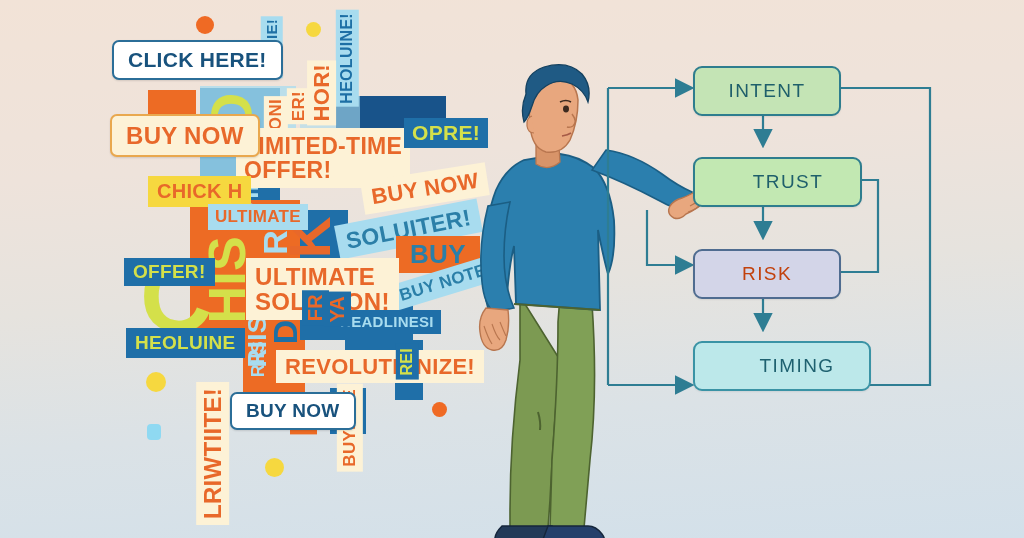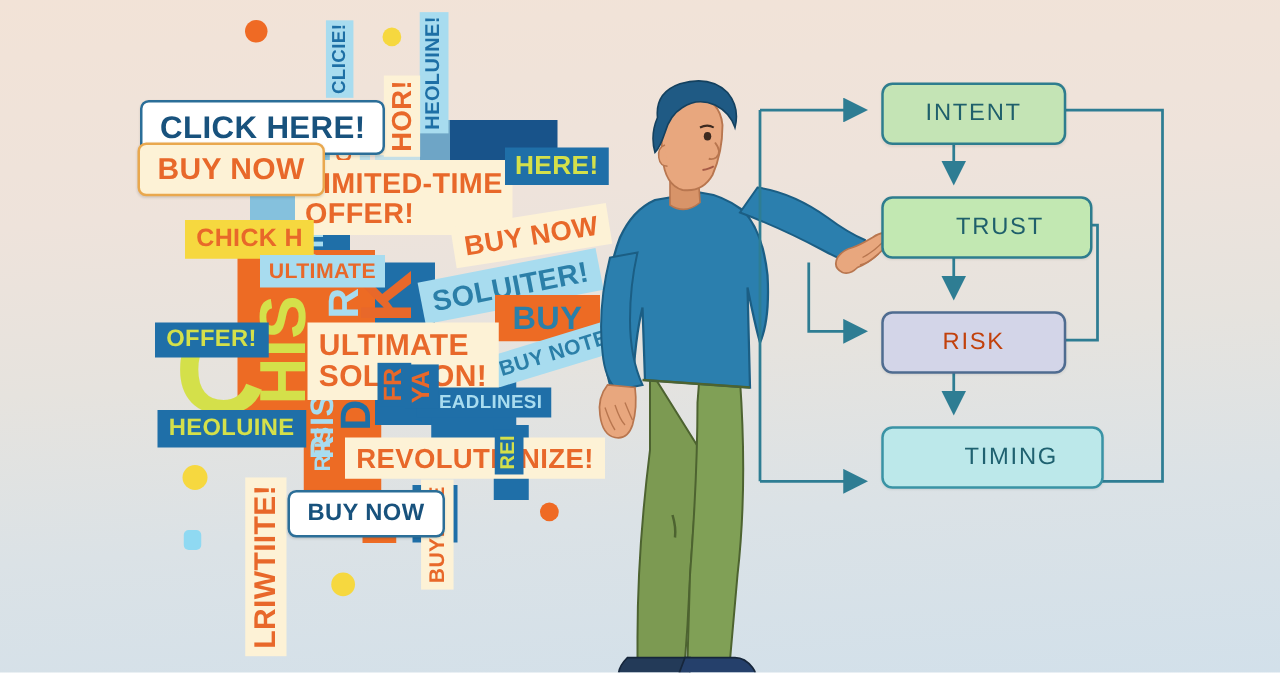--- a/index.html
+++ b/index.html
@@ -56,21 +56,20 @@
   #flow{position:absolute;left:600px;top:50px;width:360px;height:350px;}
   .node{
     position:absolute;
     border:2.2px solid #2e7d8e;
     border-radius:9px;
     display:flex;align-items:center;justify-content:center;
     font-size:19px;letter-spacing:1.4px;
     color:#1f5f6b;
     font-family:"Liberation Sans",sans-serif;
     box-shadow:0 1px 2px rgba(0,0,0,.07);
-    margin-left:12px;
   }
   .n-intent{background:#c4e4b5;}
   .n-trust {background:#c2e8b2;}
   .n-risk  {background:#d3d5e8;color:#c2410c;border-color:#4f6c90;}
   .n-timing{background:#bce8ea;border-color:#3a93a5;color:#1f6170;}
 </style>
 </head>
 <body>
 
 <div id="scene">
@@ -109,21 +108,21 @@
     <div class="tag bg-lblue c-blue" style="left:336px;top:10px;font-size:16px;padding:3px;writing-mode:vertical-rl;transform:rotate(180deg);">HEOLUINE!</div>
     <div class="tag bg-cream c-orange" style="left:307px;top:60px;font-size:22px;padding:4px 3px;writing-mode:vertical-rl;transform:rotate(180deg);background:#fdf2d6;">HOR!</div>
     <div class="tag c-orange" style="left:264px;top:96px;font-size:17px;padding:3px;writing-mode:vertical-rl;transform:rotate(180deg);background:#fdf2d6;">ONI</div>
     <div class="tag c-orange" style="left:287px;top:88px;font-size:17px;padding:3px;writing-mode:vertical-rl;transform:rotate(180deg);background:#fdf2d6;">ER!</div>
 
     <div class="tag c-orange" style="left:236px;top:128px;font-size:23px;padding:6px 8px;background:#fdf2d6;">
       <span>LIMITED-TIME</span>
       <span>OFFER!</span>
     </div>
 
-    <div class="tag bg-blue c-lime" style="left:404px;top:118px;font-size:21px;padding:4px 8px;">HERE!</div>
+    <div class="tag bg-blue c-lime" style="left:404px;top:118px;font-size:21px;padding:4px 8px;">OPRE!</div>
 
     <div class="tag bg-yellow c-orange" style="left:148px;top:176px;font-size:20px;padding:5px 9px;">CHICK H</div>
 
 
     <div class="tag bg-lblue c-orange" style="left:208px;top:204px;font-size:17px;padding:4px 7px;">ULTIMATE</div>
 
     <div class="tag bg-blue c-lime" style="left:124px;top:258px;font-size:19px;padding:4px 9px;">OFFER!</div>
 
     <div class="tag bg-blue c-lime" style="left:126px;top:328px;font-size:19px;padding:5px 9px;">HEOLUINE</div>
 
@@ -150,21 +149,21 @@
 
     <div class="tag bg-blue c-lime" style="left:396px;top:344px;font-size:16px;padding:4px 3px;writing-mode:vertical-rl;transform:rotate(180deg);">REI</div>
 
     <div class="tag bg-blue c-orange" style="left:302px;top:290px;font-size:20px;padding:4px 3px;writing-mode:vertical-rl;transform:rotate(180deg);">FR</div>
     <div class="tag bg-blue c-orange" style="left:324px;top:292px;font-size:20px;padding:4px 3px;writing-mode:vertical-rl;transform:rotate(180deg);">YA</div>
 
     <div class="tag bg-orange c-blue" style="left:290px;top:398px;font-size:20px;padding:4px 3px;writing-mode:vertical-rl;transform:rotate(180deg);">HE</div>
 
     <div class="tag c-lblue" style="left:246px;top:338px;font-size:18px;padding:3px;color:#a8dcef;writing-mode:vertical-rl;transform:rotate(180deg);">RIIS</div>
 
-    <div class="tag btn btn-click c-dkblue" style="left:112px;top:40px;font-size:25px;margin-top:40px;">CLICK HERE!</div>
+    <div class="tag btn btn-click c-dkblue" style="left:112px;top:40px;font-size:21px;">CLICK HERE!</div>
 
     <div class="tag btn btn-buy c-orange" style="left:110px;top:114px;font-size:24px;">BUY NOW</div>
 
     <div class="tag btn btn-buy2 c-dkblue" style="left:230px;top:392px;font-size:19px;">BUY NOW</div>
   </div>
 
   <div id="person">
     <svg width="250" height="478" viewBox="0 0 250 478">
 
       <path d="M58 236 L58 300 Q48 380 48 450 L48 468 L86 468 L88 440 Q92 360 98 300 Z" fill="#7c9a52" stroke="#4d6330" stroke-width="1.6"></path>

